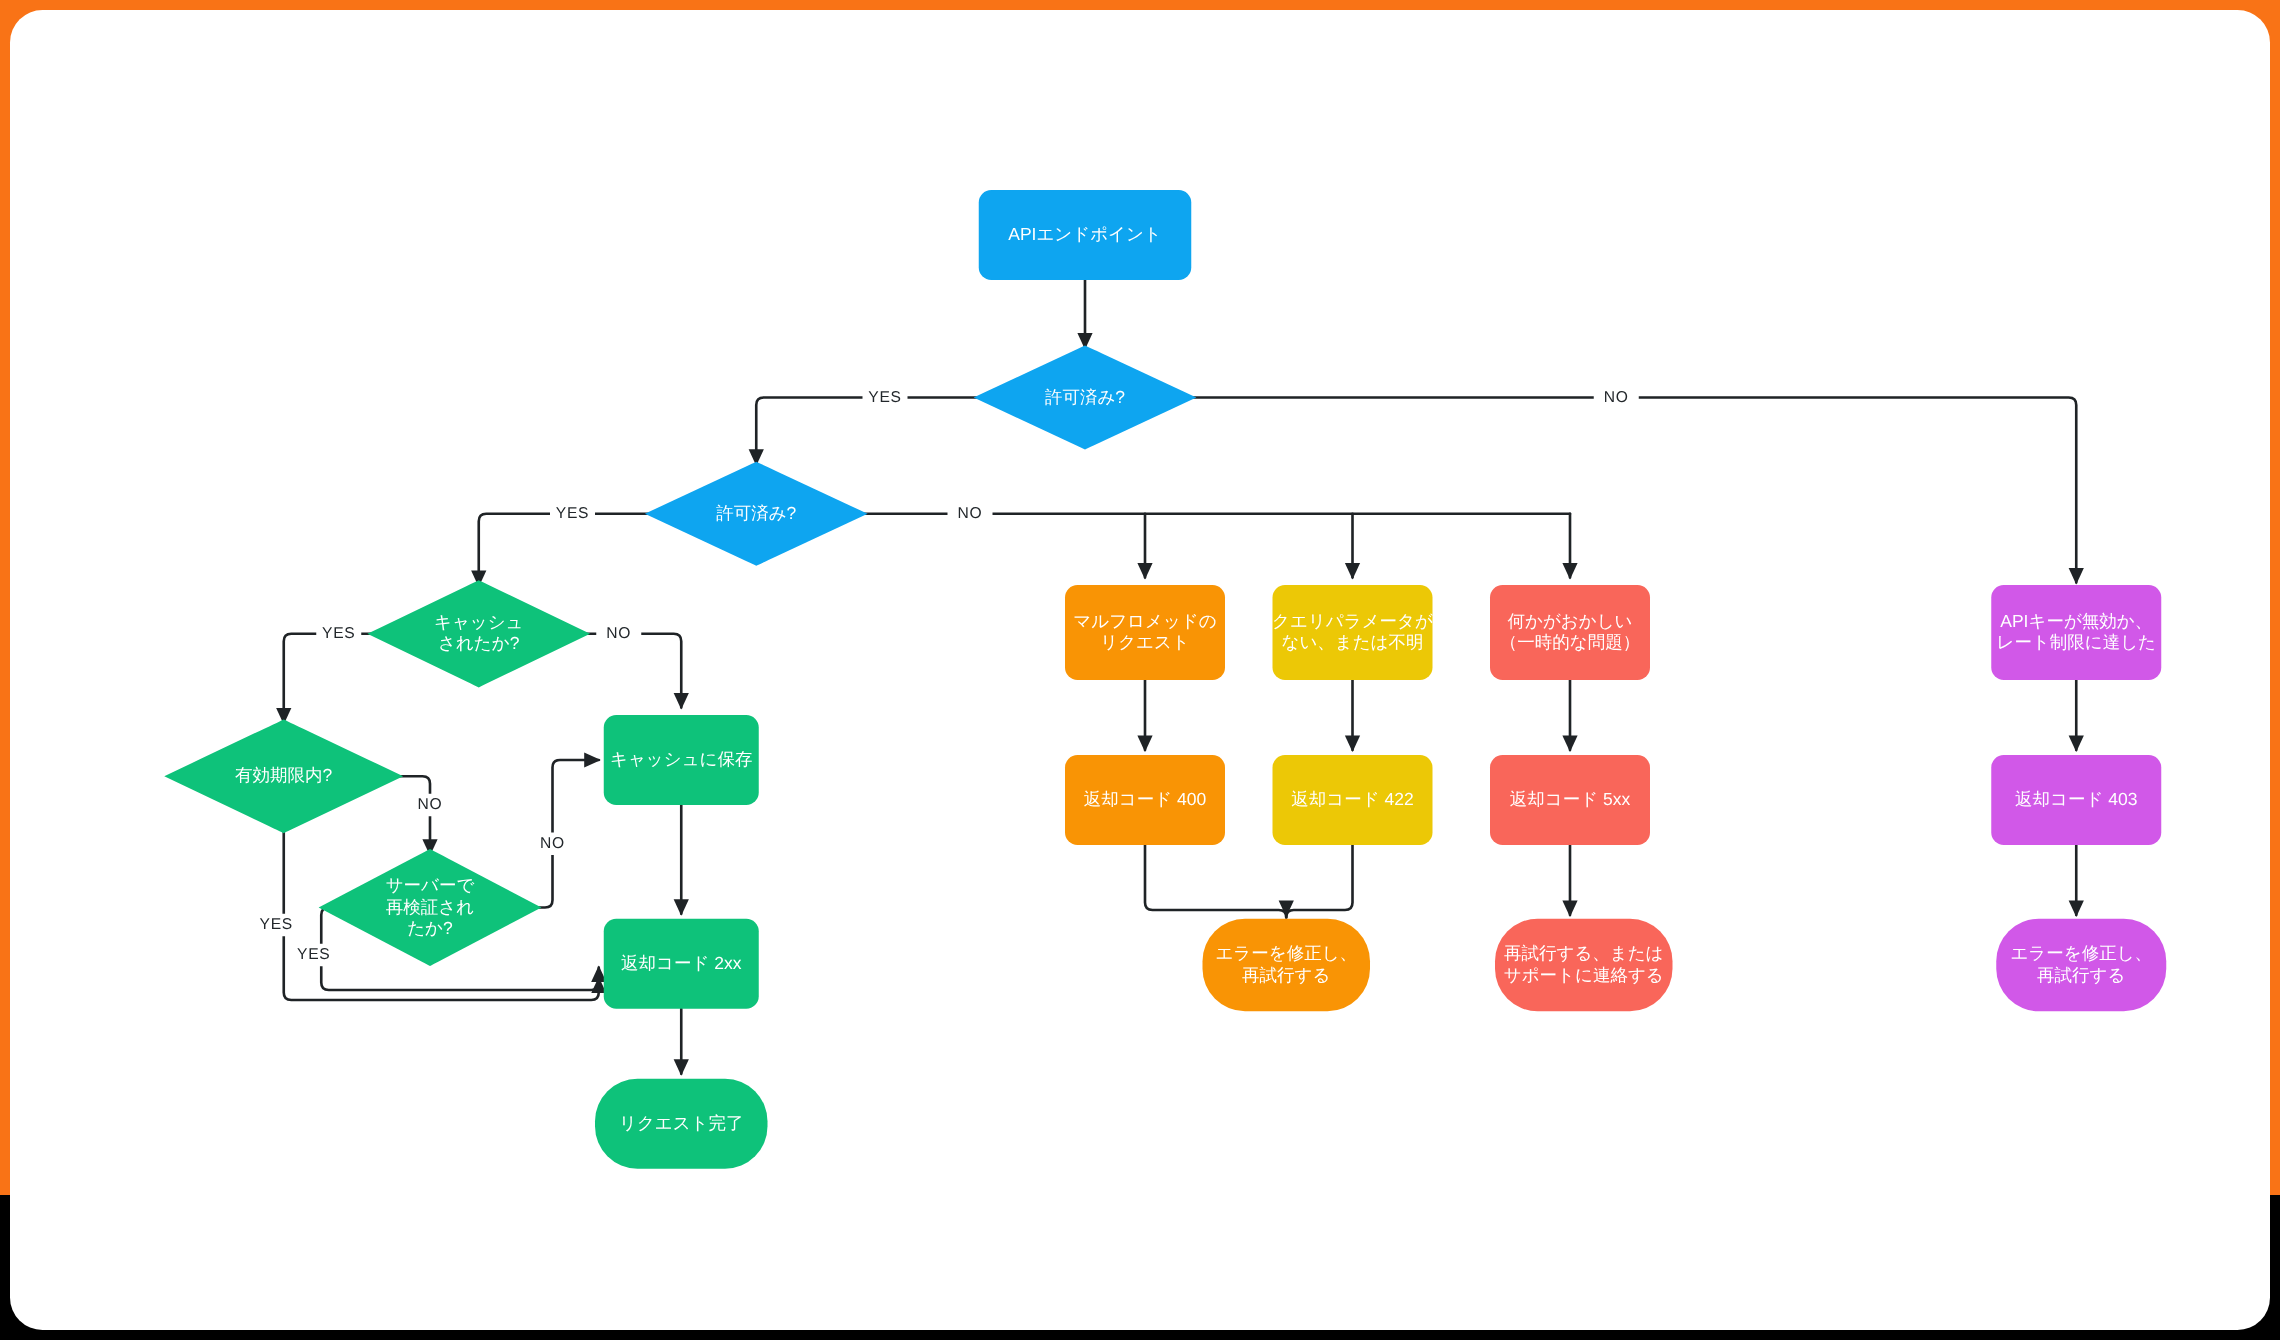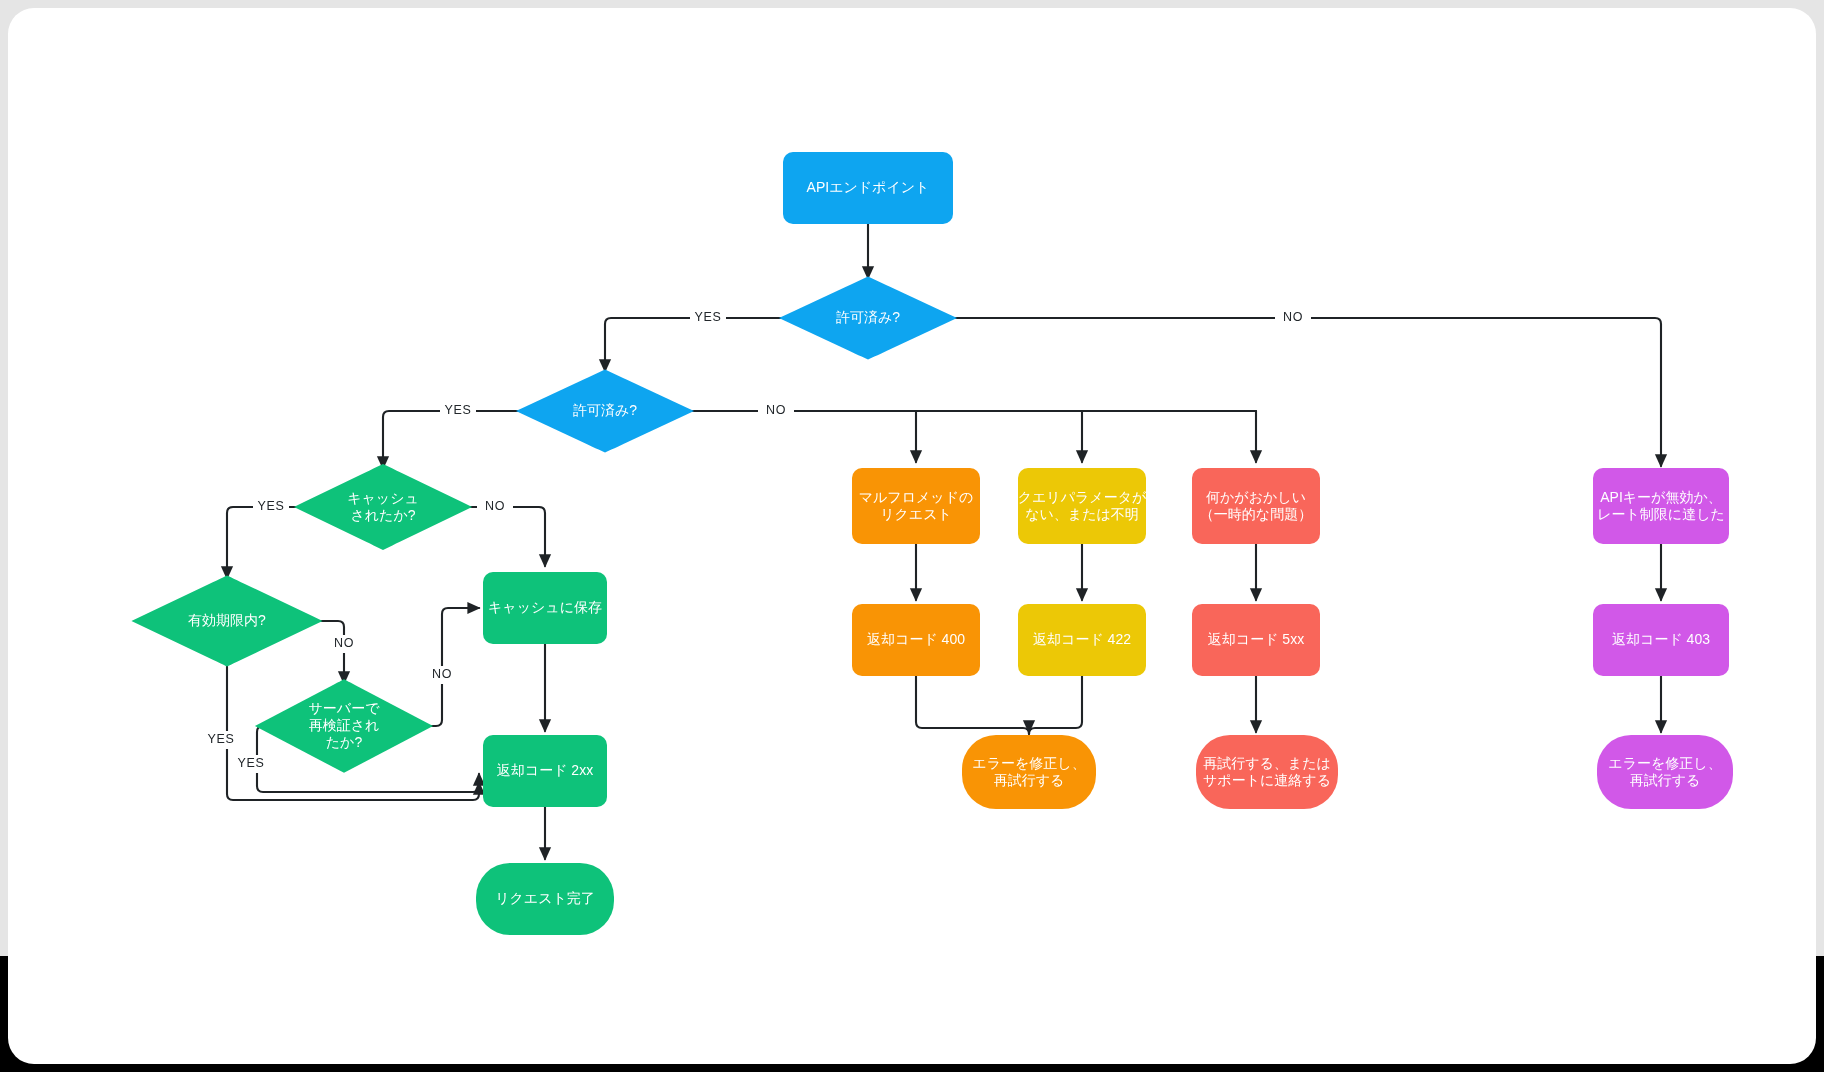--- a/index.html
+++ b/index.html
@@ -9,21 +9,21 @@
     width: 1824px;
     height: 1072px;
     overflow: hidden;
     font-family: "Liberation Sans", "DejaVu Sans", sans-serif;
   }
   #canvas {
     position: absolute;
     left: 0; top: 0;
     width: 1824px;
     height: 956px;
-    background: #e5e5e5;
+    background: #f97316;
   }
   #board {
     position: absolute;
     left: 8px;
     top: 8px;
     width: 1808px;
     height: 1056px;
     background: #ffffff;
     border-radius: 26px;
     overflow: hidden;

